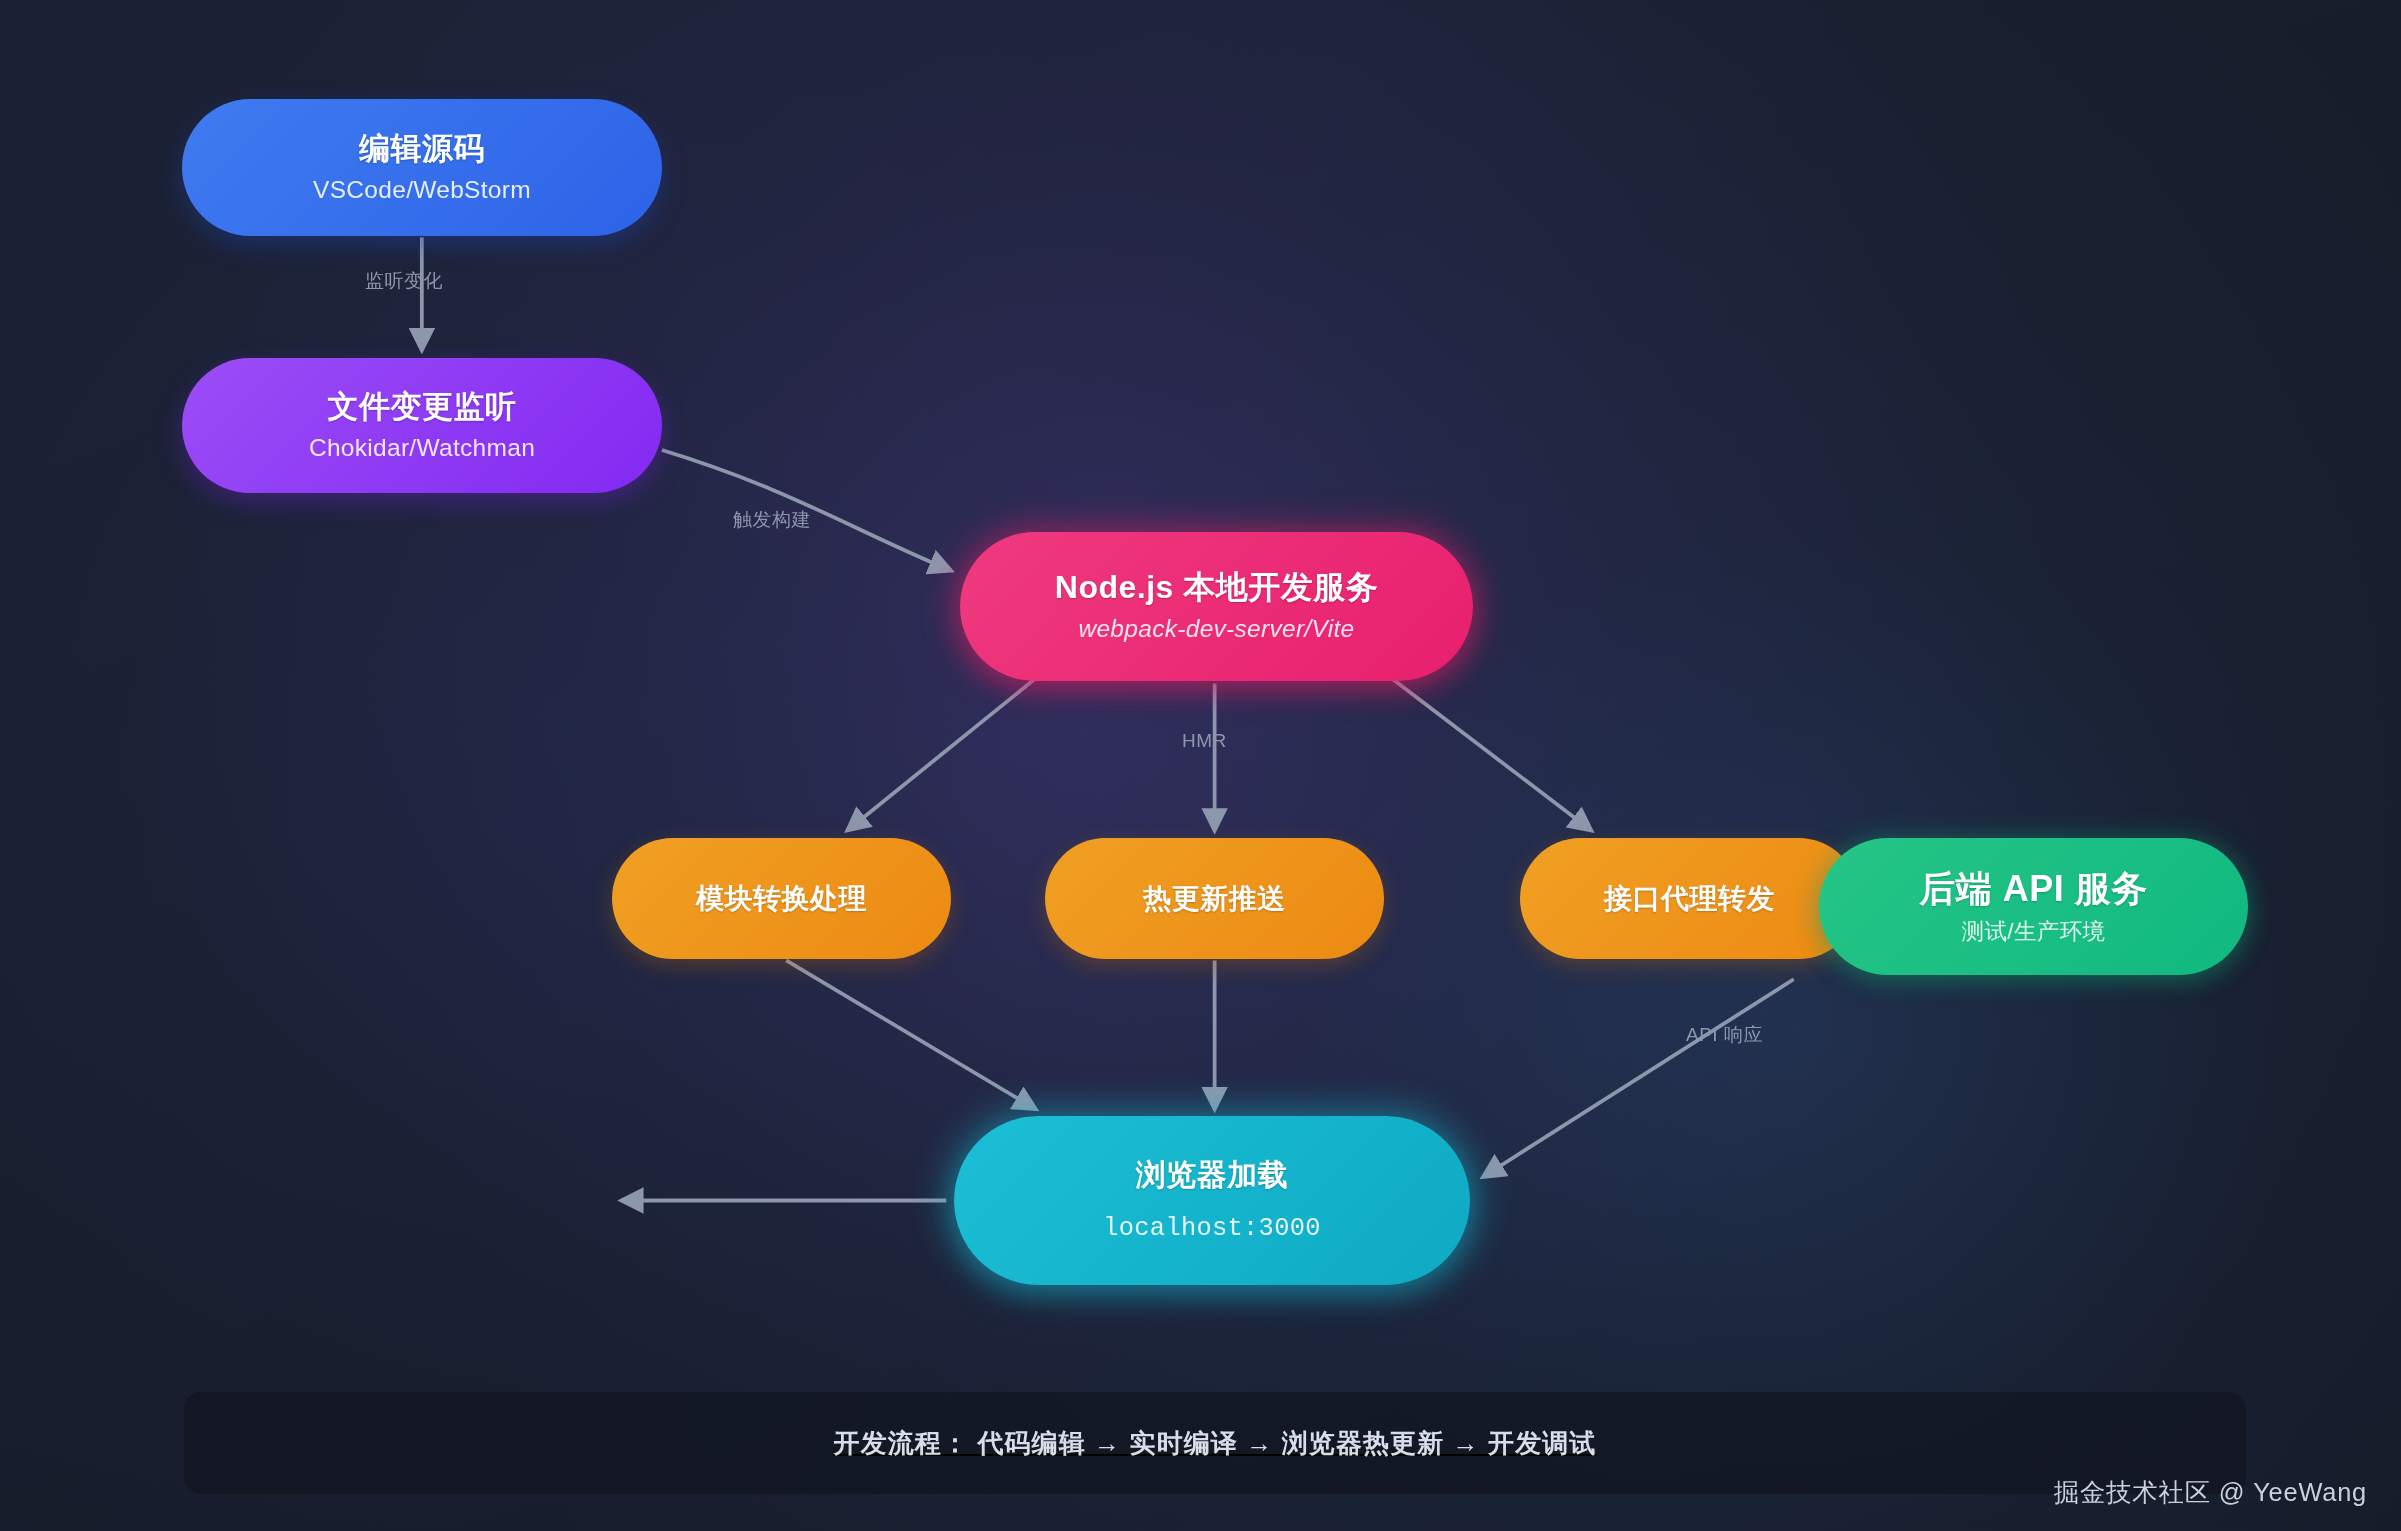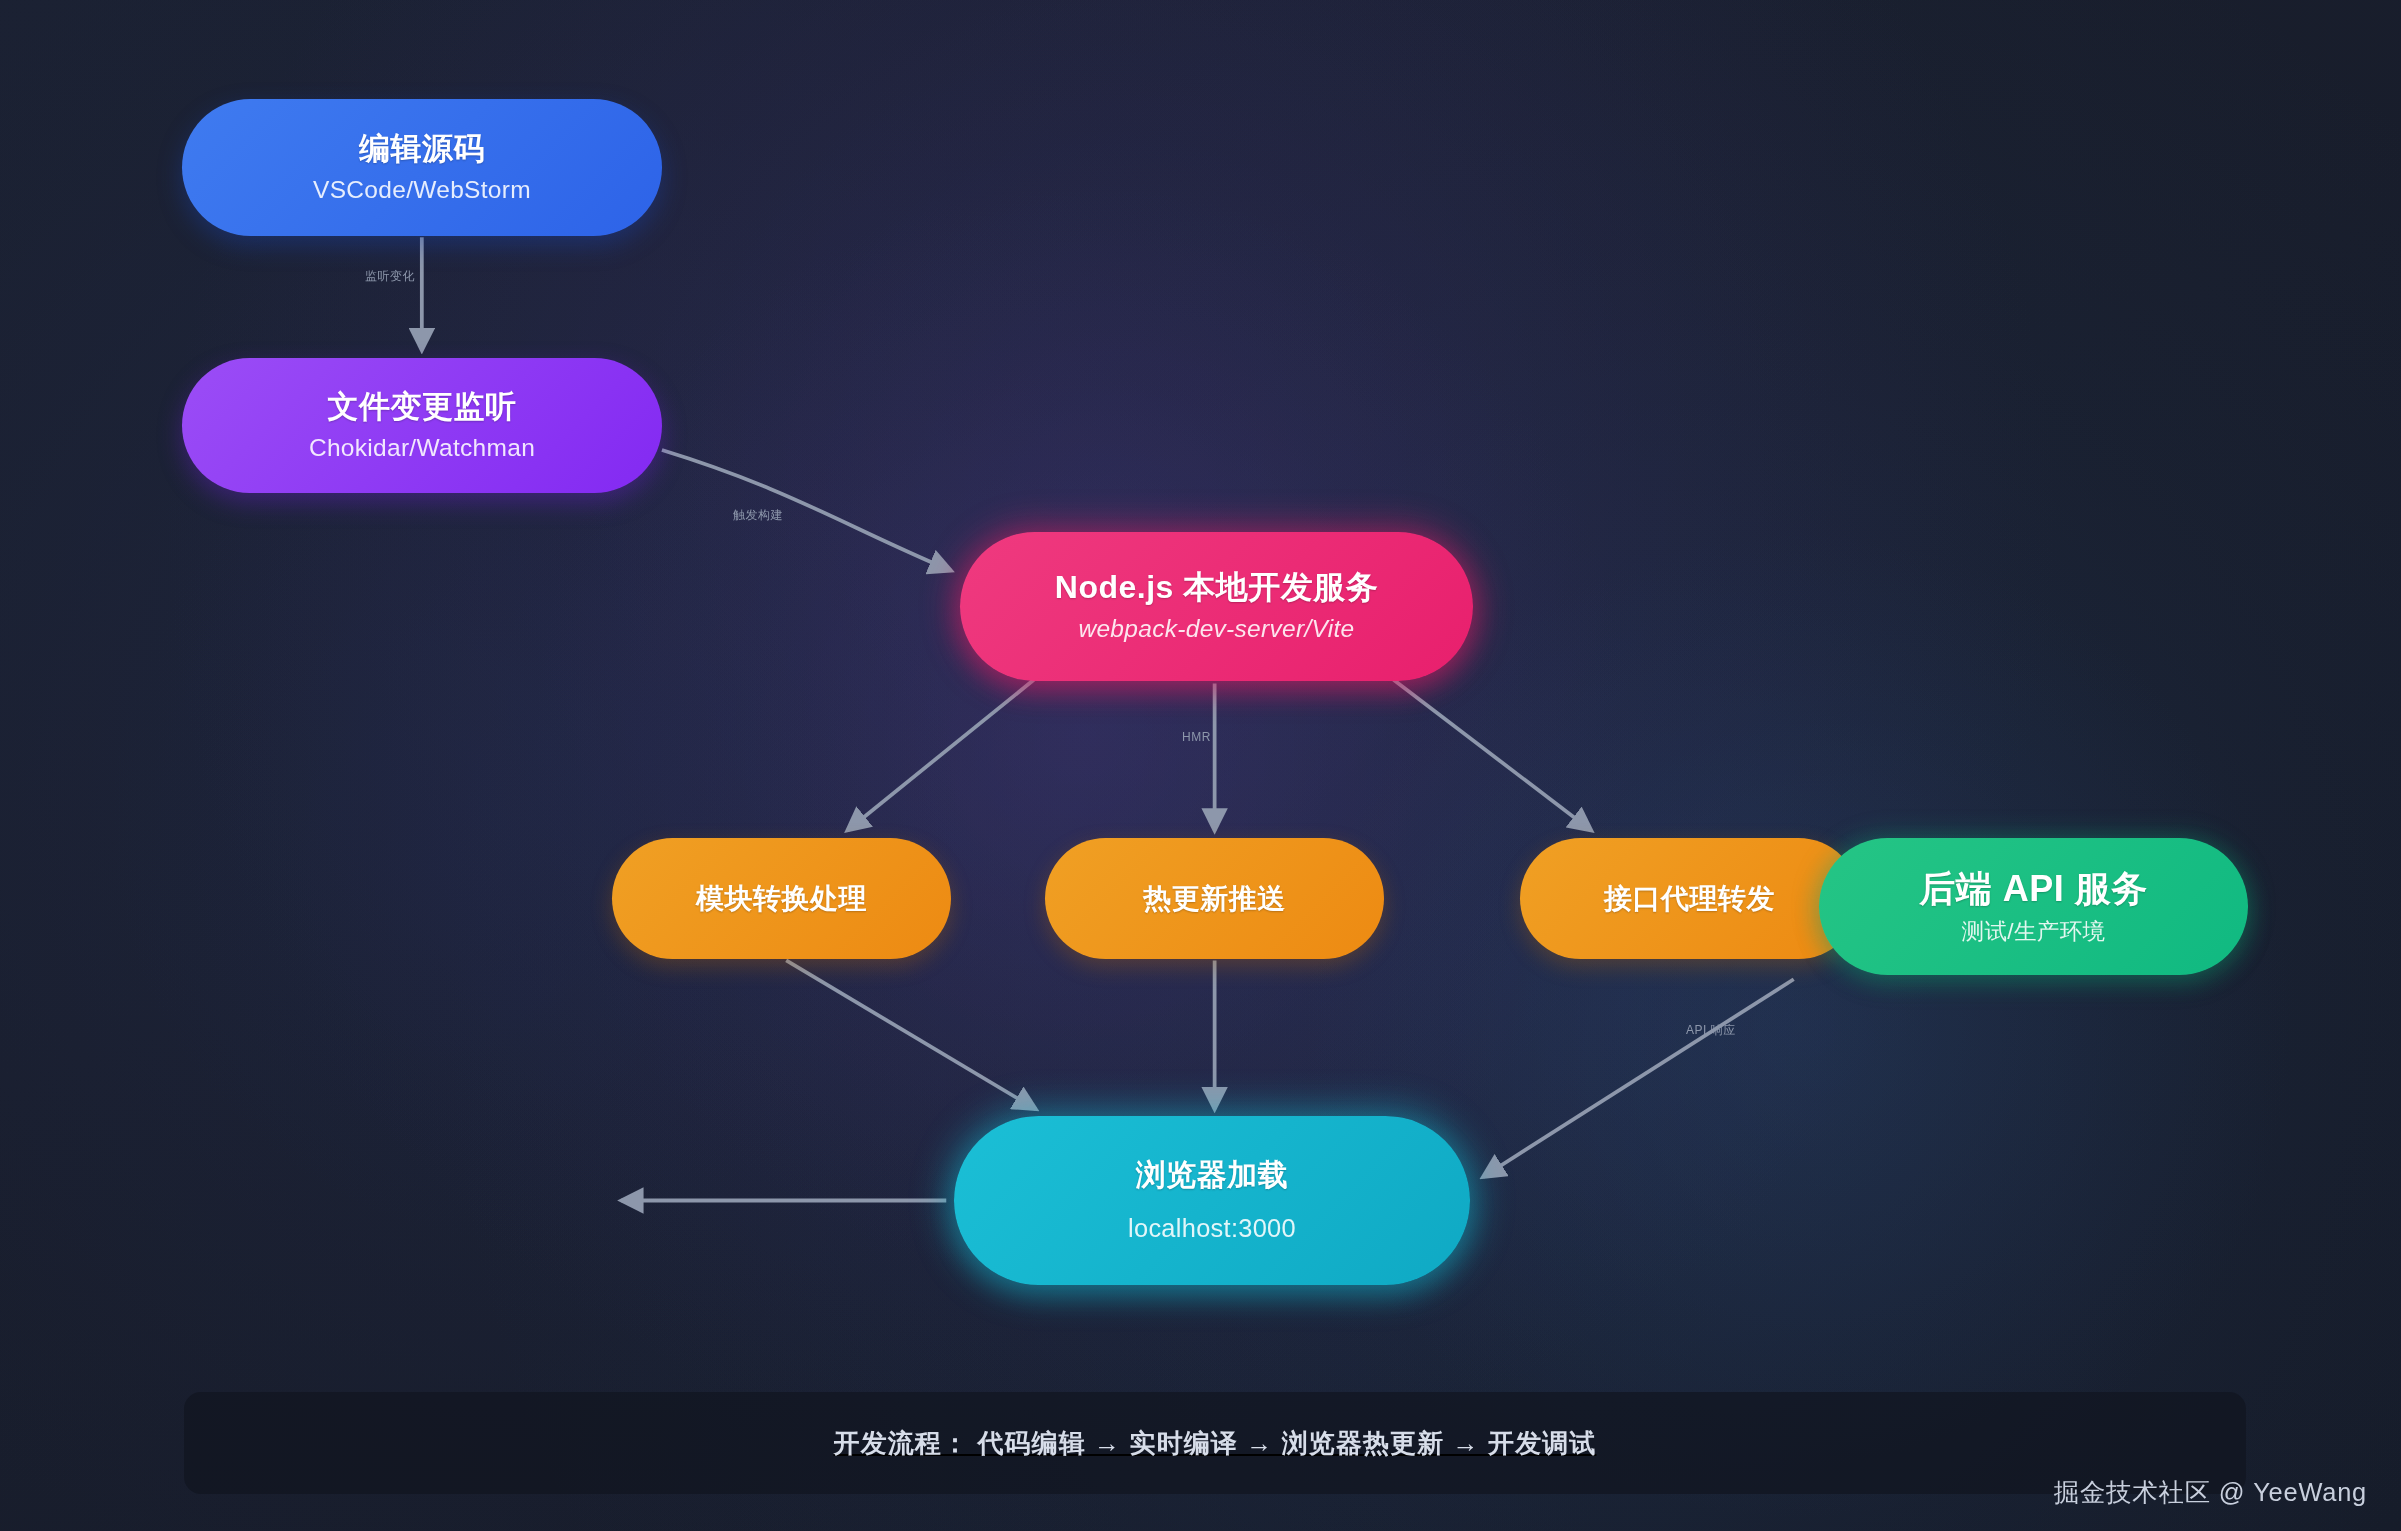--- a/index.html
+++ b/index.html
@@ -90,32 +90,32 @@
   #node-api       { left:1819px; top:838px;  width:429px; height:137px;
                     background: linear-gradient(135deg,#25c585 0%,#10b981 100%);
                     box-shadow: 0 0 24.5px 3.8px rgba(16,185,129,0.25), 0 9.4px 24.5px rgba(10,130,90,0.30); }
   #node-api .title { font-size: 36px; }
   #node-api .sub   { font-size: 22.6px; }
 
   #node-browser   { left:954px; top:1116px; width:516px; height:169px;
                     background: linear-gradient(135deg,#1bbfd6 0%,#0fa9c4 100%);
                     box-shadow: 0 0 34px 9.4px rgba(24,190,215,0.40), 0 9.4px 24.5px rgba(10,140,165,0.32); }
   #node-browser .title { font-size: 30px; }
-  #node-browser .sub   { font-size: 25.4px; margin-top: 21px; }
+  #node-browser .sub   { font-size: 25.4px; margin-top: 21px; font-family: Liberation Mono, monospace; }
 
   #node-devtools  { left:182px;  top:1125px; width:428px; height:151px;
                     background: linear-gradient(135deg,#6a5cf5 0%,#5b46f0 100%);
                     box-shadow: 0 9.4px 24.5px rgba(60,45,200,0.34); }
   #node-devtools .title { font-size: 30px; }
   #node-devtools .sub   { font-size: 24.5px; }
 
   .edge-label {
     position: absolute;
     color: #8d97ab;
-    font-size: 12px;
+    font-size: 19px;
     white-space: nowrap;
     letter-spacing: 0.5px;
   }
 
   #footer-bar {
     position: absolute;
     left: 184px; top: 1392px;
     width: 2062px; height: 102px;
     border-radius: 17px;
     background: rgba(16,21,32,0.72);

